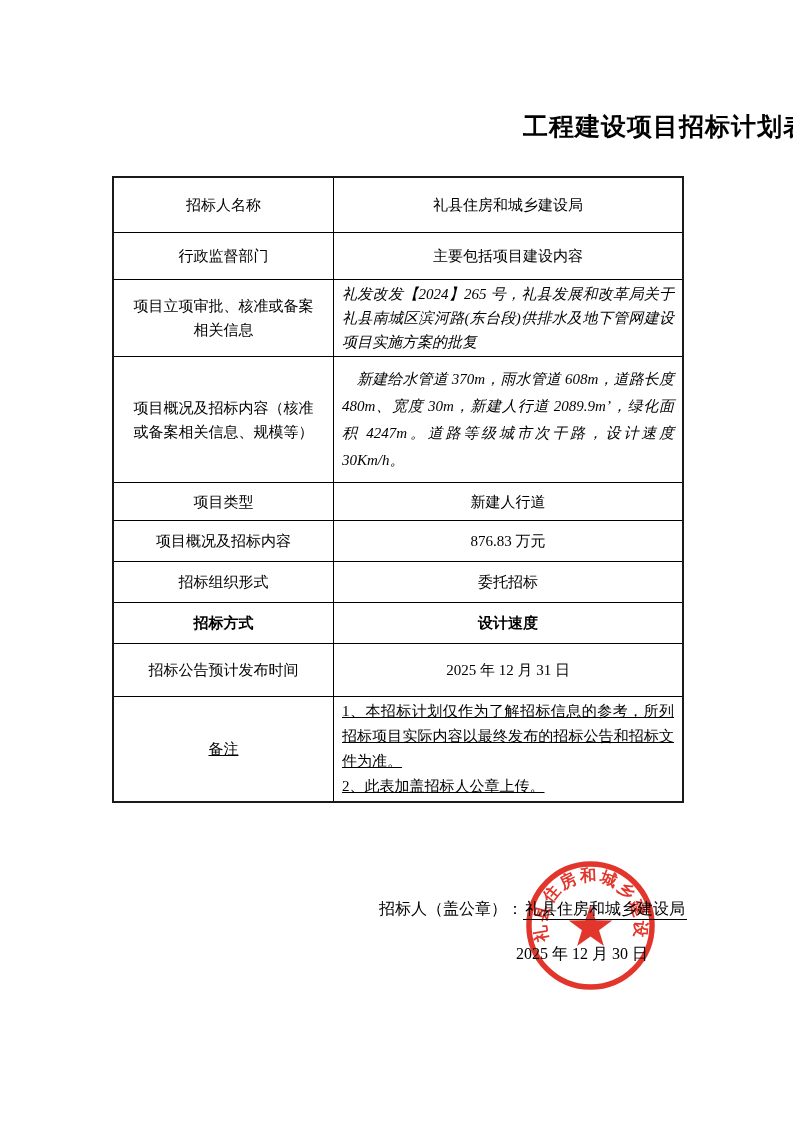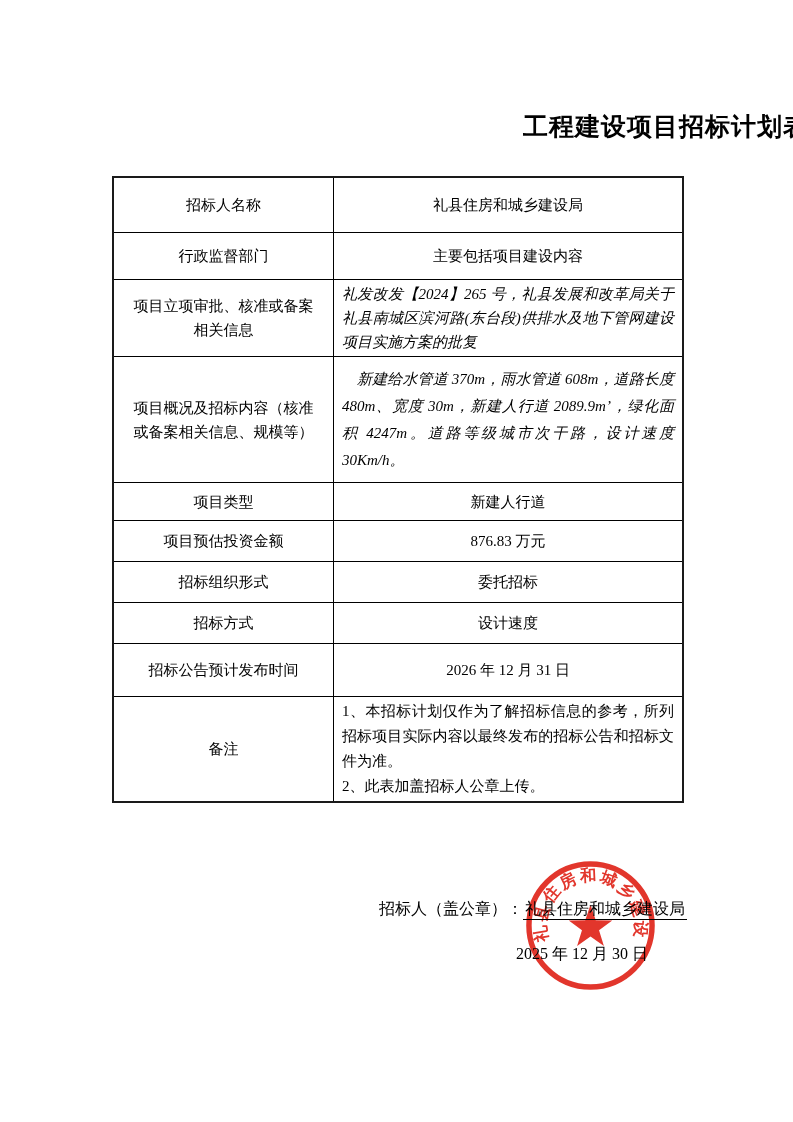--- a/index.html
+++ b/index.html
@@ -44,24 +44,24 @@
   }
   td.value-cell { text-align: center; }
   tr.r1  td { height: 50px; }
   tr.r2  td { height: 47px; }
   tr.r3  td { height: 42px; }
   tr.r4  td { height: 70px; }
   tr.r5  td { height: 121px; }
   tr.r6  td { height: 33px; }
   tr.r7  td { height: 36px; }
   tr.r8  td { height: 36px; margin-top: 28px; }
-  tr.r9  td { height: 36px; }
+  tr.r9  td { height: 36px; font-weight: bold; }
   tr.r10 td { height: 48px; border-radius: 19px; }
   tr.r11 td { height: 41px; }
-  tr.r12 td { height: 98px; }
+  tr.r12 td { height: 98px; text-decoration: underline; }
   td.just   { text-align: justify; text-justify: inter-character; font-style: italic; }
   td.indent { text-indent: 1em; line-height: 27px; }
   td.leftal { text-align: justify; text-justify: inter-character; }
   td.prelined { white-space: pre-line; line-height: 25px; }
   td.centered-multiline { white-space: pre-line; }
   .sig-line {
     position: absolute;
     top: 899px; left: 0; width: 687px;
     text-align: right;
     font-size: 16px;
@@ -110,34 +110,34 @@
       </tr>
       <tr class="r5">
         <td class="label-cell">项目概况及招标内容（核准或备案相关信息、规模等）</td>
         <td class="value-cell just indent">新建给水管道 370m，雨水管道 608m，道路长度 480m、宽度 30m，新建人行道 2089.9m’，绿化面积 4247m。道路等级城市次干路，设计速度 30Km/h。</td>
       </tr>
       <tr class="r6">
         <td class="label-cell">项目类型</td>
         <td class="value-cell">新建人行道</td>
       </tr>
       <tr class="r7">
-        <td class="label-cell">项目预估投资金额</td>
+        <td class="label-cell">项目概况及招标内容</td>
         <td class="value-cell">876.83 万元</td>
       </tr>
       <tr class="r8">
         <td class="label-cell">招标组织形式</td>
         <td class="value-cell">委托招标</td>
       </tr>
       <tr class="r9">
         <td class="label-cell">招标方式</td>
         <td class="value-cell">设计速度</td>
       </tr>
       <tr class="r10">
         <td class="label-cell">招标公告预计发布时间</td>
-        <td class="value-cell">2026 年 12 月 31 日</td>
+        <td class="value-cell">2025 年 12 月 31 日</td>
       </tr>
       <tr class="r12">
         <td class="label-cell">备注</td>
         <td class="value-cell leftal prelined">1、本招标计划仅作为了解招标信息的参考，所列招标项目实际内容以最终发布的招标公告和招标文件为准。
 2、此表加盖招标人公章上传。</td>
       </tr>
     </tbody>
   </table>
 
   <div class="sig-line">

